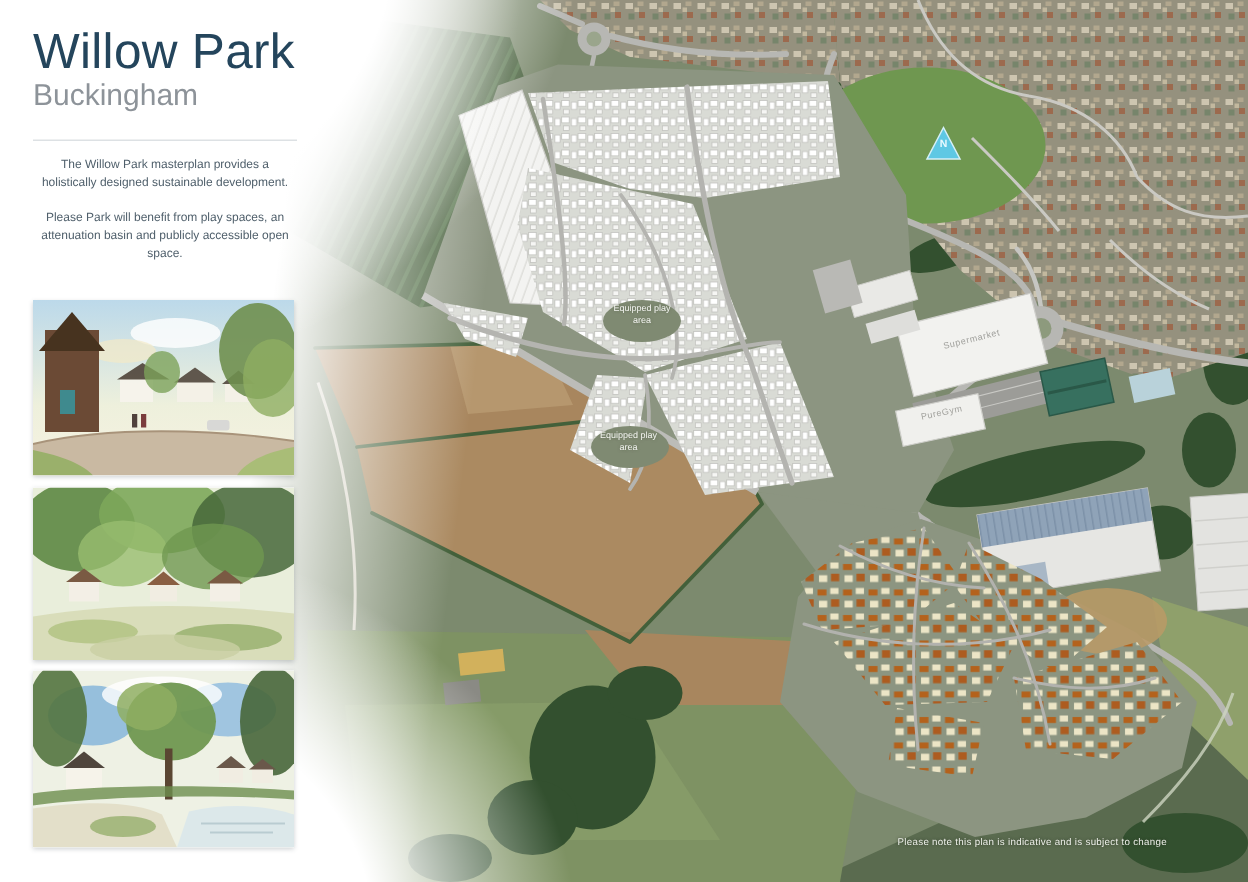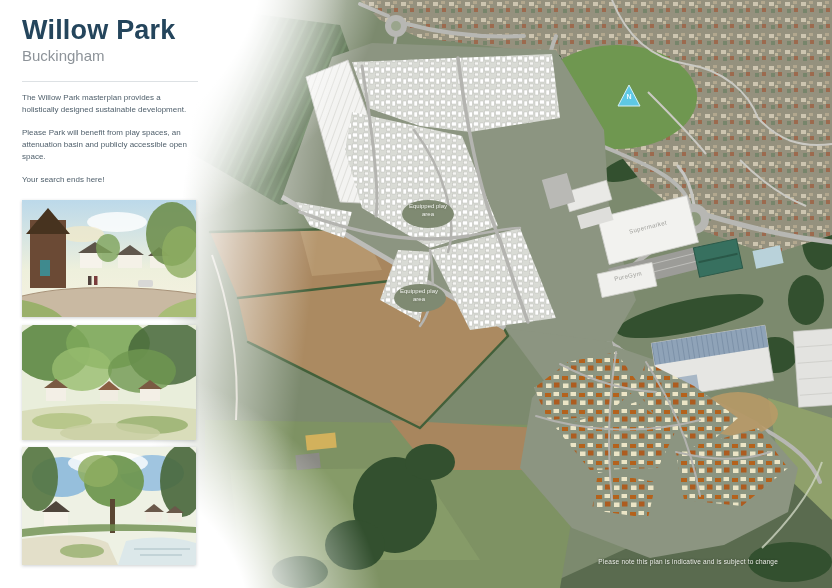--- a/index.html
+++ b/index.html
@@ -24,24 +24,24 @@
   .lbl-super{left:613px;top:224px;width:70px;transform:rotate(-14deg);}
   .lbl-gym{left:601px;top:273px;width:54px;transform:rotate(-12deg);}
   .lbl-play1{left:406px;top:203px;}
   .lbl-play2{left:397px;top:288px;}
   .lbl-north{left:621px;top:93px;width:16px;text-align:center;color:#eafaff;
     font-size:7px;font-weight:bold;}
   .lbl-disclaimer{left:546px;top:558px;width:232px;text-align:right;color:#eef0ea;
     font-size:6.5px;letter-spacing:.2px;text-shadow:0 0 2px rgba(40,50,35,.8);}
   
   .sidebar{position:absolute;left:22px;top:0;width:176px;z-index:3;}
-  .sidebar h1{margin:16px 0 0;font-size:27px;font-weight:700;color:#24455c;line-height:1.1;letter-spacing:.2px;}
-  .sidebar h2{margin:1px 0 0;font-size:15px;font-weight:300;color:#8d9399;}
+  .sidebar h1{margin:16px 0 0;font-size:33px;font-weight:400;color:#24455c;line-height:1.1;letter-spacing:.2px;}
+  .sidebar h2{margin:1px 0 0;font-size:20px;font-weight:300;color:#8d9399;}
   .sidebar .rule{height:1px;background:#dde1e4;border:none;margin:17px 0 10px;}
-  .sidebar p{margin:0 0 11px;font-size:8px;line-height:1.5;color:#4f5f6b;}
+  .sidebar p{margin:0 0 11px;font-size:8px;line-height:1.5;color:#4f5f6b;text-align:center;}
   .sidebar p.tagline{margin-top:3px;}
   .render{position:absolute;left:22px;width:174px;z-index:3;background:#fff;
     box-shadow:0 1px 3px rgba(60,70,80,.25);overflow:hidden;}
   .render svg{display:block;}
   .r1{top:200px;height:117px;}
   .r2{top:325px;height:115px;}
   .r3{top:447px;height:118px;}
 </style>
 </head>
 <body>
@@ -235,21 +235,20 @@
   <div class="map-label lbl-disclaimer">Please note this plan is indicative and is subject to change</div>
 
   <div class="fade"></div>
 
   <div class="sidebar">
     <h1>Willow Park</h1>
     <h2>Buckingham</h2>
     <hr class="rule">
     <p>The Willow Park masterplan provides a holistically designed sustainable development.</p>
     <p>Please Park will benefit from play spaces, an attenuation basin and publicly accessible open space.</p>
-    <p class="tagline">Your search ends here!</p>
   </div>
 
   <div class="render r1">
     <svg width="174" height="117" viewBox="0 0 174 117" aria-hidden="true">
       <defs>
         <linearGradient id="sky1" x1="0" y1="0" x2="0" y2="1">
           <stop offset="0" stop-color="#bcd9ea"></stop>
             <stop offset="0.6" stop-color="#eef0dc"></stop>
             <stop offset="1" stop-color="#f6f2e2"></stop>
         </linearGradient>

